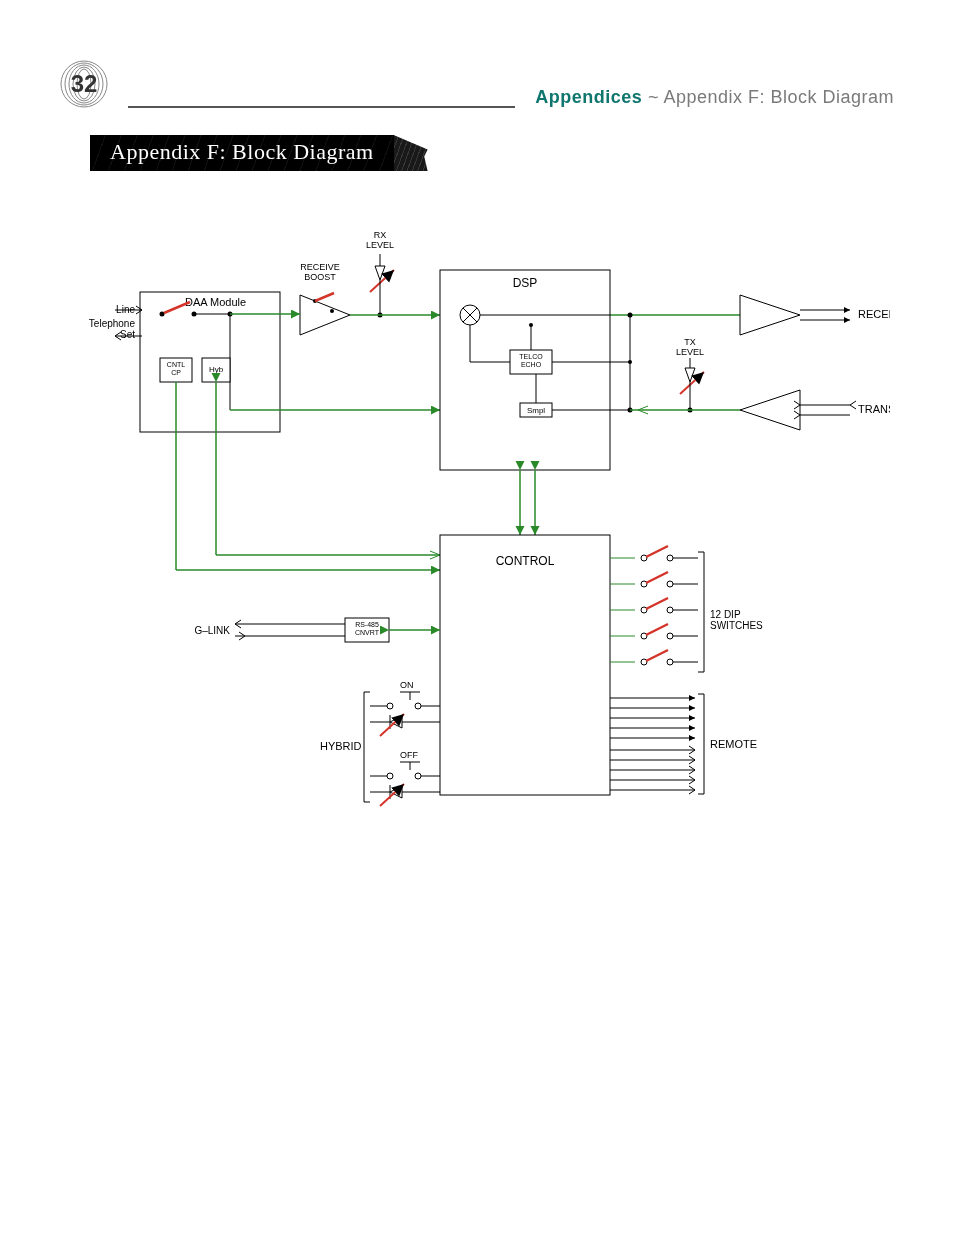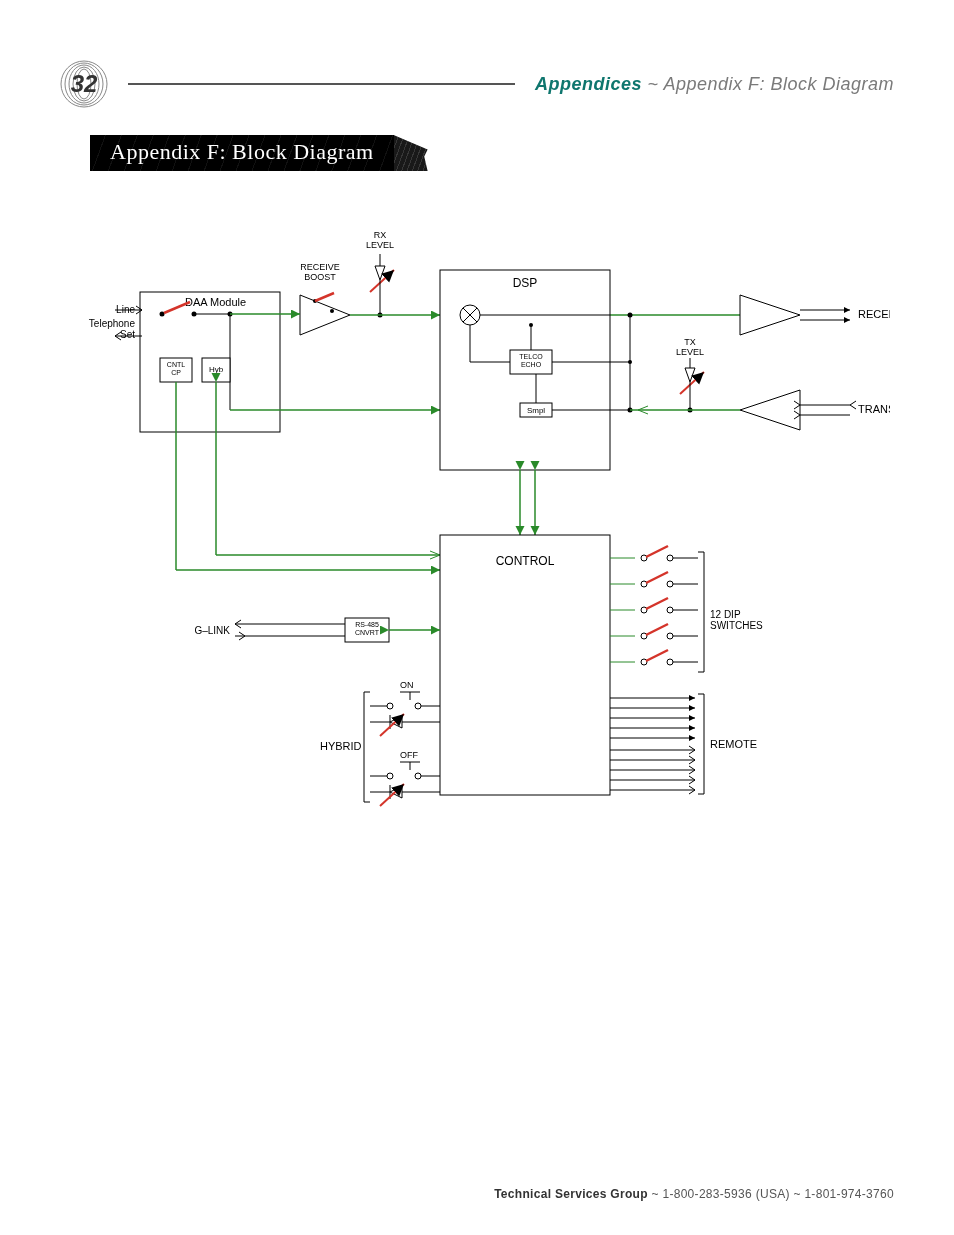--- a/index.html
+++ b/index.html
@@ -16,22 +16,21 @@
     position: relative;
     width: 954px;
     height: 1235px;
   }
   .header {
     position: absolute;
     top: 60px;
     left: 60px;
     right: 60px;
     display: flex;
-    align-items: center;
-    font-style: italic;
+    align-items: flex-end;
   }
   .page-number-badge {
     width: 48px;
     height: 48px;
     position: relative;
     display: inline-flex;
     align-items: center;
     justify-content: center;
   }
   .page-number-badge svg { position: absolute; top:0; left:0; }
@@ -343,17 +342,14 @@
     <polygon points="332,588 332,576 320,582" fill="#fff" stroke="#000"></polygon>
     <line x1="320" y1="575" x2="320" y2="589" stroke="#000"></line>
     <line x1="300" y1="582" x2="320" y2="582" stroke="#000"></line>
     <line x1="332" y1="582" x2="370" y2="582" stroke="#000"></line>
     <line x1="310" y1="596" x2="334" y2="574" stroke="#d4342a" stroke-width="2" marker-end="url(#arrb)"></line>
   </g>
 
 </svg>
 </div>
 
-<div class="footer">
-  <span class="strong">Technical Services Group</span><span> ~ </span><span>1-800-283-5936 (USA)</span><span> ~ </span><span>1-801-974-3760</span>
+
 </div>
 
-</div>
-
 </body></html>

